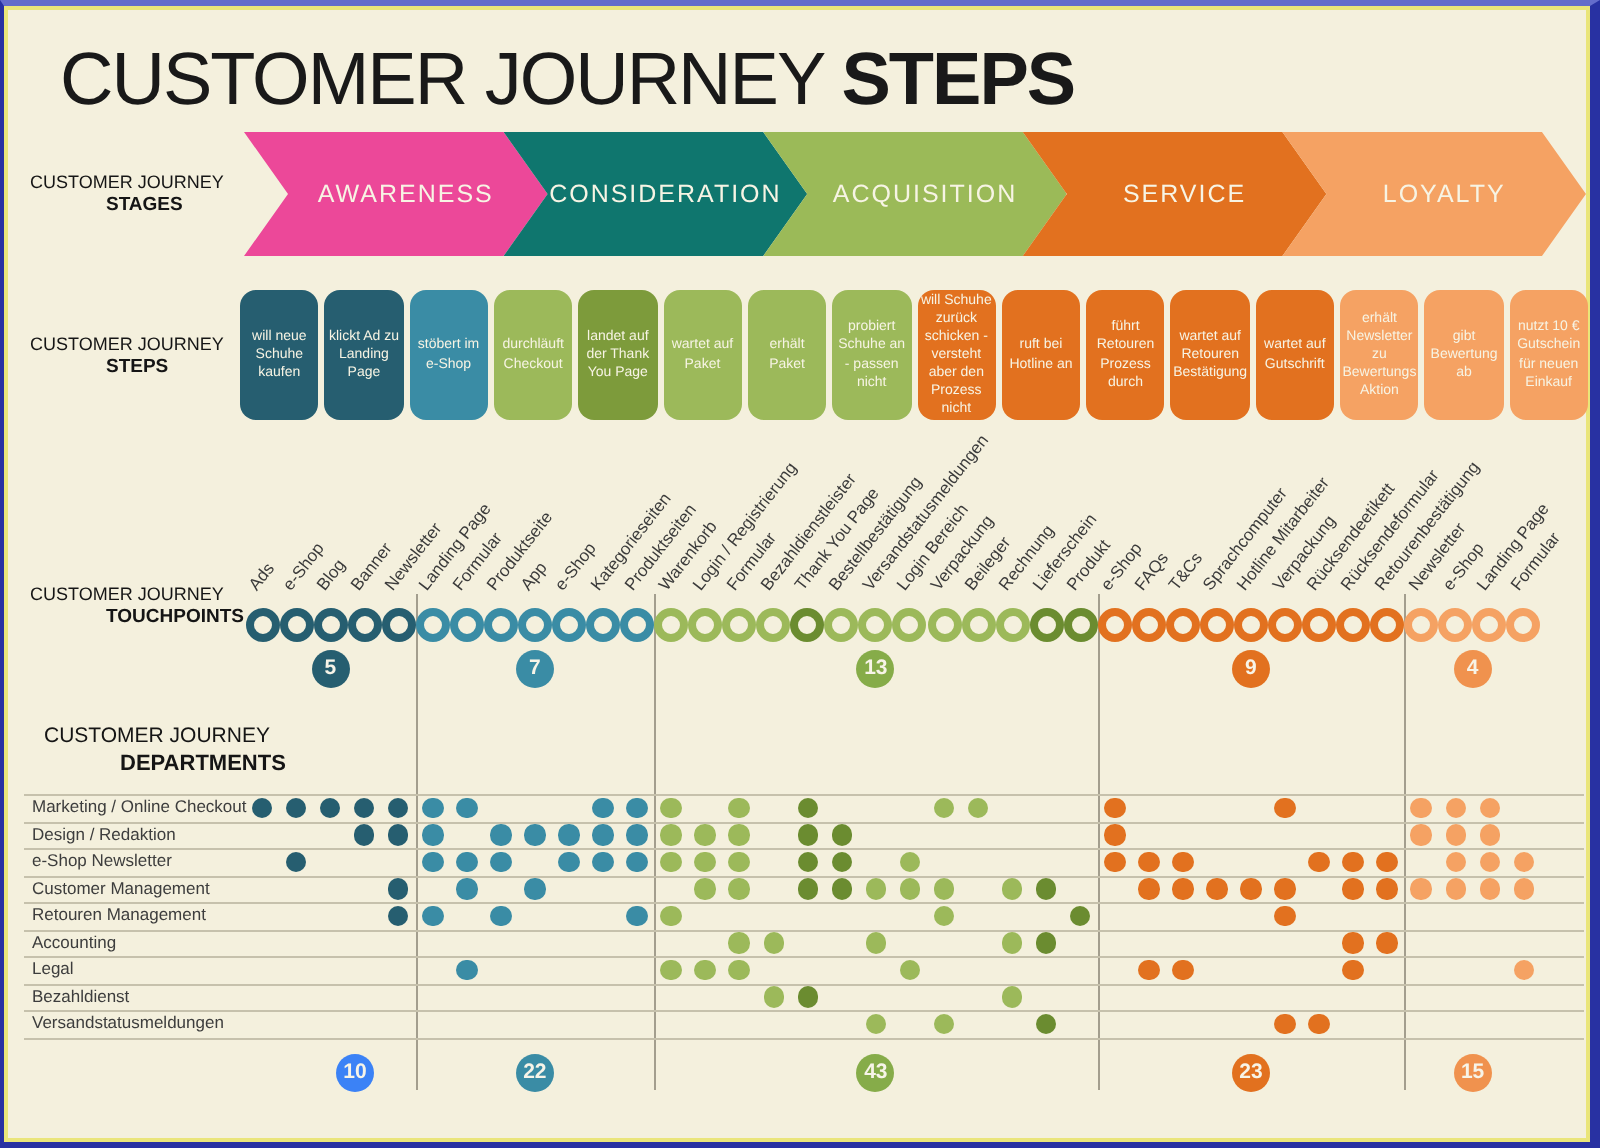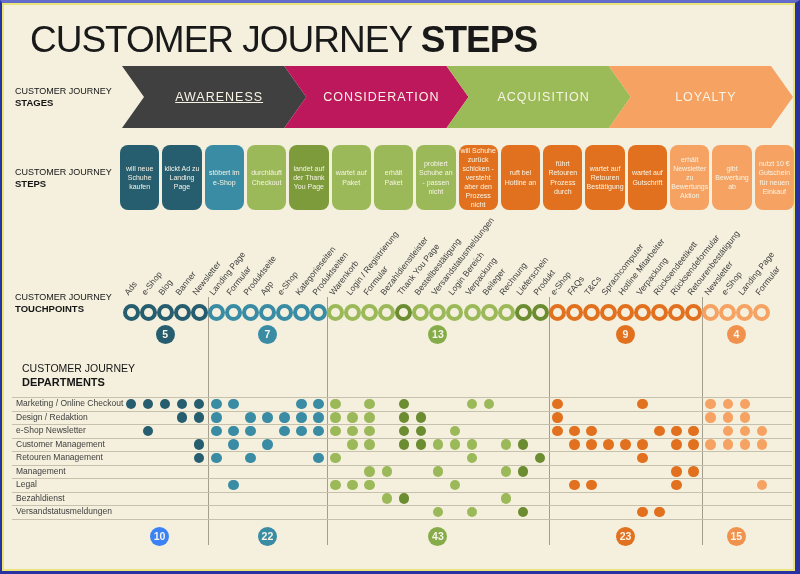--- a/index.html
+++ b/index.html
@@ -10,21 +10,21 @@
     border-top:3px solid #646CCB;border-right:5px solid #2831A2;
     border-bottom:3px solid #2831A2;border-left:2px solid #2831A2;
     box-shadow:inset 0 2px 0 #EAE57A, inset -2px 0 0 #EAE57A, inset 2px 0 0 #EAE57A, inset 0 -2px 0 #EAE57A;
   }
   .abs{position:absolute;}
   #title{position:absolute;left:28px;top:16px;font-size:37px;color:#191919;letter-spacing:-1px;white-space:nowrap;}
   #title .t-reg{font-weight:400;}
   #title .t-bold{font-weight:800;}
   .row-label{position:absolute;left:13px;color:#151515;line-height:1.35;}
   .row-label .l1{font-size:9px;font-weight:400;display:block;}
-  .row-label .l2{font-size:9.5px;font-weight:800;display:block;}
+  .row-label .l2{font-size:9.5px;font-weight:800;display:block;margin-left:38px;}
   #stages-row{position:absolute;left:120px;top:63px;width:671px;height:62px;display:flex;}
   .chev{flex:1;display:flex;align-items:center;justify-content:center;padding-left:10px;
     color:#F7F4E4;font-size:12.5px;letter-spacing:1px;
     clip-path:polygon(0 0, calc(100% - 22px) 0, 100% 50%, calc(100% - 22px) 100%, 0 100%, 22px 50%);}
   .chev + .chev{margin-left:-22px;}
   #steps-row{position:absolute;left:118px;top:142px;width:674px;height:65px;display:flex;gap:3px;}
   .step-box{flex:1;border-radius:8px;color:#F7F4E4;font-size:7px;line-height:1.3;
     display:flex;align-items:center;justify-content:center;text-align:center;padding:2px 1px;}
   .tp-label{position:absolute;font-size:8.5px;color:#3b3b3b;white-space:nowrap;line-height:10px;
     transform:rotate(-52deg);transform-origin:left bottom;}
@@ -55,23 +55,24 @@
   <div class="row-label" style="top:288px;">
     <span class="l1">CUSTOMER JOURNEY</span>
     <span class="l2">TOUCHPOINTS</span>
   </div>
   <div class="row-label" style="top:358px;left:20px;">
     <span class="l1" style="font-size:10.5px">CUSTOMER JOURNEY</span>
     <span class="l2" style="font-size:11px">DEPARTMENTS</span>
   </div>
 
   <div id="stages-row">
-      <div class="chev" style="background: #404040; text-decoration: underline;">AWARENESS</div>
-      <div class="chev" style="background: #be185d;">CONSIDERATION</div>
+      <div class="chev" style="background: #ec4899;">AWARENESS</div>
+      <div class="chev" style="background: #0f766e;">CONSIDERATION</div>
       <div class="chev" style="background: rgb(155, 186, 88);">ACQUISITION</div>
+      <div class="chev" style="background: rgb(226, 113, 31);">SERVICE</div>
       <div class="chev" style="background: rgb(245, 162, 99);">LOYALTY</div>
     </div>
   <div id="steps-row">
       <div class="step-box" style="background: rgb(38, 94, 112);">will neue Schuhe kaufen</div>
       <div class="step-box" style="background: rgb(38, 94, 112);">klickt Ad zu Landing Page</div>
       <div class="step-box" style="background: rgb(58, 140, 165);">stöbert im e-Shop</div>
       <div class="step-box" style="background: rgb(156, 185, 90);">durchläuft Checkout</div>
       <div class="step-box" style="background: rgb(125, 155, 59);">landet auf der Thank You Page</div>
       <div class="step-box" style="background: rgb(156, 185, 90);">wartet auf Paket</div>
       <div class="step-box" style="background: rgb(156, 185, 90);">erhält Paket</div>
@@ -90,21 +91,21 @@
       <div class="ring" style="border-color: rgb(38, 94, 112); left: 120.525px; top: 300.5px;"></div>
       <div class="tp-label" style="left: 145.075px; top: 284px;">e-Shop</div>
       <div class="ring" style="border-color: rgb(38, 94, 112); left: 137.575px; top: 300.5px;"></div>
       <div class="tp-label" style="left: 162.125px; top: 284px;">Blog</div>
       <div class="ring" style="border-color: rgb(38, 94, 112); left: 154.625px; top: 300.5px;"></div>
       <div class="tp-label" style="left: 179.175px; top: 284px;">Banner</div>
       <div class="ring" style="border-color: rgb(38, 94, 112); left: 171.675px; top: 300.5px;"></div>
       <div class="tp-label" style="left: 196.225px; top: 284px;">Newsletter</div>
       <div class="ring" style="border-color: rgb(38, 94, 112); left: 188.725px; top: 300.5px;"></div>
       <div class="badge" style="background: rgb(38, 94, 112); left: 153.625px; top: 321.5px;">5</div>
-      <div class="badge" style="background: #3b82f6; left: 148px; top: 523.5px;">10</div>
+      <div class="badge" style="background: #3b82f6; left: 166px; top: 523.5px;">10</div>
       <div class="vline" style="left: 205.75px;"></div>
       <div class="tp-label" style="left: 213.275px; top: 284px;">Landing Page</div>
       <div class="ring" style="border-color: rgb(58, 140, 165); left: 205.775px; top: 300.5px;"></div>
       <div class="tp-label" style="left: 230.325px; top: 284px;">Formular</div>
       <div class="ring" style="border-color: rgb(58, 140, 165); left: 222.825px; top: 300.5px;"></div>
       <div class="tp-label" style="left: 247.375px; top: 284px;">Produktseite</div>
       <div class="ring" style="border-color: rgb(58, 140, 165); left: 239.875px; top: 300.5px;"></div>
       <div class="tp-label" style="left: 264.425px; top: 284px;">App</div>
       <div class="ring" style="border-color: rgb(58, 140, 165); left: 256.925px; top: 300.5px;"></div>
       <div class="tp-label" style="left: 281.475px; top: 284px;">e-Shop</div>
@@ -269,21 +270,21 @@
       <div class="dept-label" style="top: 449.25px;">Retouren Management</div>
       <div class="hline" style="top: 461.5px;"></div>
       <div class="dot" style="left: 191.975px; top: 449.5px; background: rgb(38, 94, 112);"></div>
       <div class="dot" style="left: 209.025px; top: 449.5px; background: rgb(58, 140, 165);"></div>
       <div class="dot" style="left: 243.125px; top: 449.5px; background: rgb(58, 140, 165);"></div>
       <div class="dot" style="left: 311.325px; top: 449.5px; background: rgb(58, 140, 165);"></div>
       <div class="dot" style="left: 328.375px; top: 449.5px; background: rgb(156, 185, 90);"></div>
       <div class="dot" style="left: 464.775px; top: 449.5px; background: rgb(156, 185, 90);"></div>
       <div class="dot" style="left: 532.975px; top: 449.5px; background: rgb(107, 140, 48);"></div>
       <div class="dot" style="left: 635.275px; top: 449.5px; background: rgb(226, 113, 31);"></div>
-      <div class="dept-label" style="top: 462.75px;">Management</div>
+      <div class="dept-label" style="top: 462.75px;">Accounting</div>
       <div class="hline" style="top: 475px;"></div>
       <div class="dot" style="left: 362.475px; top: 463px; background: rgb(156, 185, 90);"></div>
       <div class="dot" style="left: 379.525px; top: 463px; background: rgb(156, 185, 90);"></div>
       <div class="dot" style="left: 430.675px; top: 463px; background: rgb(156, 185, 90);"></div>
       <div class="dot" style="left: 498.875px; top: 463px; background: rgb(156, 185, 90);"></div>
       <div class="dot" style="left: 515.925px; top: 463px; background: rgb(107, 140, 48);"></div>
       <div class="dot" style="left: 669.375px; top: 463px; background: rgb(226, 113, 31);"></div>
       <div class="dot" style="left: 686.425px; top: 463px; background: rgb(226, 113, 31);"></div>
       <div class="dept-label" style="top: 476.25px;">Legal</div>
       <div class="hline" style="top: 488.5px;"></div>

